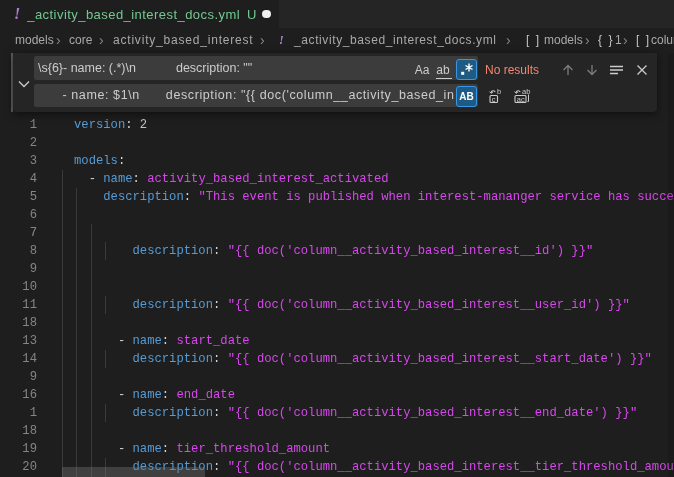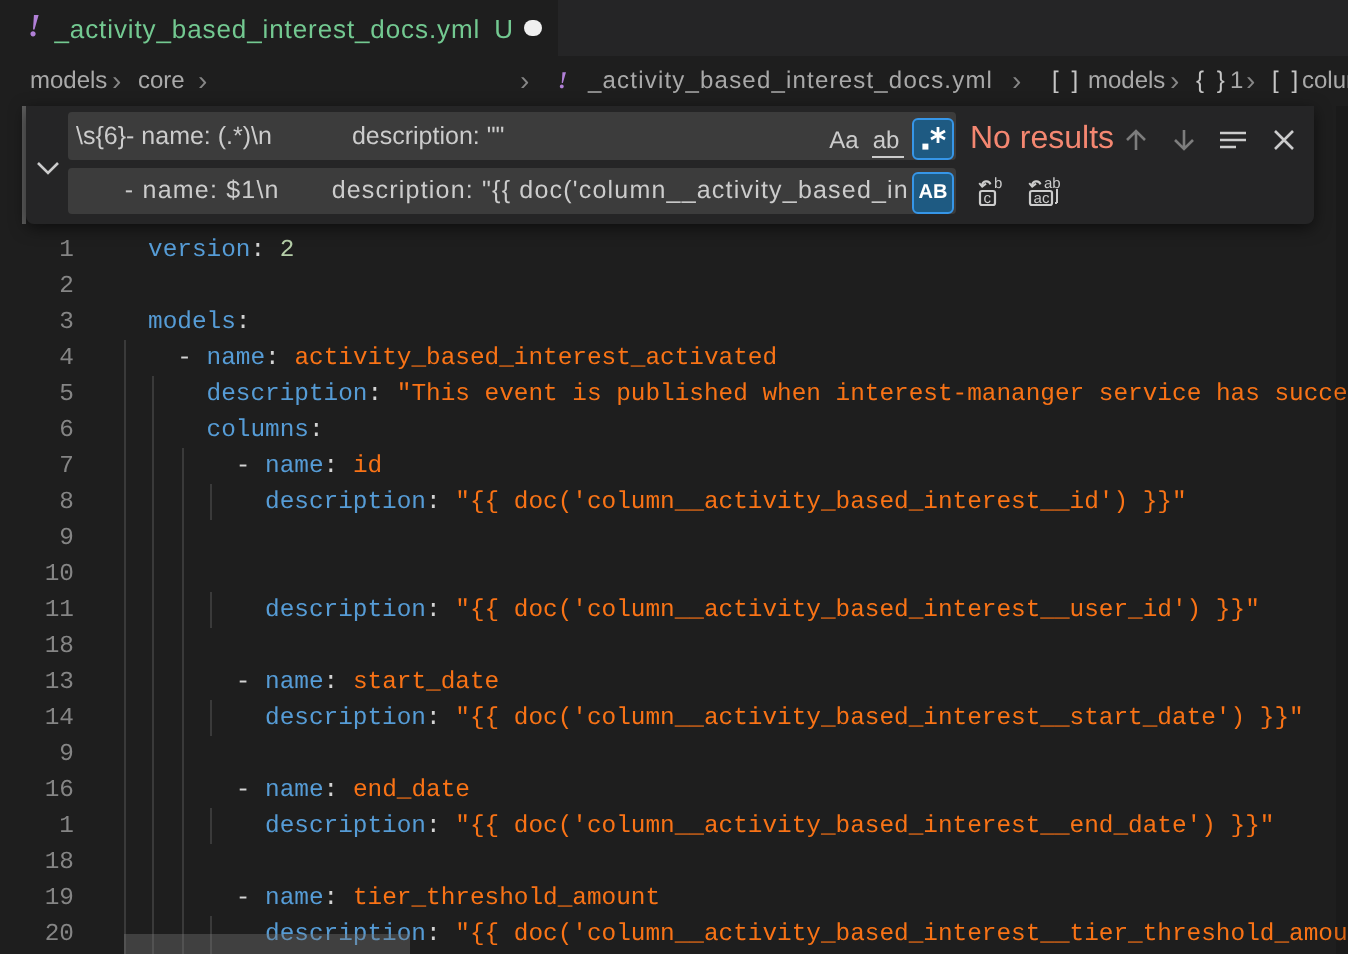--- a/index.html
+++ b/index.html
@@ -26,21 +26,21 @@
   font-family:"Liberation Serif", serif; }
 #crumbs .sym { color:#c5c5c5; font-size:12px; letter-spacing:2px; }
 
 
 #code { position:absolute; left:0; top:116px; width:800px;
   font-family:"Liberation Mono", monospace; font-size:12.2px; line-height:18px; white-space:pre; }
 .ln { position:absolute; left:0; width:37px; text-align:right; color:#858585; }
 .cl { position:absolute; left:62px;margin-left:12px; }
 .k { color:#569cd6; }
 .p { color:#d4d4d4; }
-.s { color:#f97316;text-align:right; }
+.s { color:#d946ef;text-align:right; }
 .n { color:#b5cea8; }
 .guide { position:absolute; width:1px; background:#3a3a3a; }
 
 
 #sash { position:absolute; left:11px; top:53px; width:2px; height:59px; background:#606060; }
 #widget { position:absolute; left:13px; top:53px; width:644px; height:59px; background:#252526;
   border-bottom-left-radius:4px; border-bottom-right-radius:4px;
   box-shadow:0 2px 8px rgba(0,0,0,0.55); }
 #chev { position:absolute; left:5px; top:27px; }
 .inp { position:absolute; left:21px; width:444px; height:24px; background:#3c3c3c;
@@ -56,21 +56,21 @@
   text-align:center; }
 #optAa { left:399px; top:7px; width:20px; }
 #optab { left:421px; top:7px; width:20px; }
 #optab span { border-bottom:1px solid #cccccc; padding-bottom:1px; padding-right:2px; }
 #optre { left:443px; top:6px; width:21px; height:21px; background:#1e5a82;
   border:1px solid #3696e8; border-radius:3px; color:#ffffff; line-height:16px; font-weight:bold; text-align:center;}
 #optAB { position:absolute; left:443px; top:33px; width:21px; height:21px; background:#1e5a82;
   border:1px solid #3696e8; border-radius:3px; color:#ffffff; line-height:19px; font-size:10px;
   text-align:center; font-weight:bold; }
 #nores { position:absolute; left:472px; top:0; height:34px; line-height:34px;
-  color:#f48771; font-size:16px; }
+  color:#f48771; font-size:12px; }
 .icon { position:absolute; }
 
 
 #hthumb { position:absolute; left:62px; top:467px; width:143px; height:10px;
   background:rgba(121,121,121,0.38); }
 #redge { position:absolute; left:668px; top:53px; width:6px; height:424px;
   background:rgba(0,0,0,0.13); }
 </style>
 </head>
 <body>
@@ -83,42 +83,43 @@
       <span class="u">U</span>
       <span class="dot"></span>
     </div>
   </div>
 
   <div id="crumbs">
     <span style="left:15px">models</span>
       <span class="sep" style="left:56px">›</span>
       <span style="left:69px">core</span>
       <span class="sep" style="left:99px">›</span>
+      <span style="left:113px;letter-spacing:0.8px">activity_based_interest</span>
       <span class="sep" style="left:260px">›</span>
       <span class="ficon" style="left:279px">!</span>
       <span style="left:294px;letter-spacing:0.6px">_activity_based_interest_docs.yml</span>
       <span class="sep" style="left:506px">›</span>
       <span class="sym" style="left:526px">[ ]</span>
       <span style="left:544px">models</span>
       <span class="sep" style="left:585px">›</span>
       <span class="sym" style="left:598px">{ }</span>
       <span style="left:615px">1</span>
       <span class="sep" style="left:623px">›</span>
       <span class="sym" style="left:636px">[ ]</span>
       <span style="left:651px">columns</span>
   </div>
 
   <div id="code">
     <div class="ln" style="top:0">1</div><div class="cl" style="top:0"><span class="k">version</span><span class="p">:</span> <span class="n">2</span></div>
     <div class="ln" style="top:18px">2</div>
     <div class="ln" style="top:36px">3</div><div class="cl" style="top:36px"><span class="k">models</span><span class="p">:</span></div>
     <div class="ln" style="top:54px">4</div><div class="cl" style="top:54px">  <span class="p">- </span><span class="k">name</span><span class="p">:</span> <span class="s">activity_based_interest_activated</span></div>
     <div class="ln" style="top:72px">5</div><div class="cl" style="top:72px">    <span class="k">description</span><span class="p">:</span> <span class="s">"This event is published when interest-mananger service has successfully</span></div>
-    <div class="ln" style="top:90px">6</div><div class="cl" style="top:90px">    <span class="k">columns</span><span class="p">:</span></div>
-    <div class="ln" style="top:108px">7</div><div class="cl" style="top:108px">      <span class="p">- </span><span class="k">name</span><span class="p">:</span> <span class="s">id</span></div>
+    <div class="ln" style="top:90px">6</div>
+    <div class="ln" style="top:108px">7</div>
     <div class="ln" style="top:126px">8</div><div class="cl" style="top:126px">        <span class="k">description</span><span class="p">:</span> <span class="s">"{{ doc('column__activity_based_interest__id') }}"</span></div>
     <div class="ln" style="top:144px">9</div>
     <div class="ln" style="top:162px">10</div>
     <div class="ln" style="top:180px">11</div><div class="cl" style="top:180px">        <span class="k">description</span><span class="p">:</span> <span class="s">"{{ doc('column__activity_based_interest__user_id') }}"</span></div>
     <div class="ln" style="top:198px">18</div>
     <div class="ln" style="top:216px">13</div><div class="cl" style="top:216px">      <span class="p">- </span><span class="k">name</span><span class="p">:</span> <span class="s">start_date</span></div>
     <div class="ln" style="top:234px">14</div><div class="cl" style="top:234px">        <span class="k">description</span><span class="p">:</span> <span class="s">"{{ doc('column__activity_based_interest__start_date') }}"</span></div>
     <div class="ln" style="top:252px">9</div>
     <div class="ln" style="top:270px">16</div><div class="cl" style="top:270px">      <span class="p">- </span><span class="k">name</span><span class="p">:</span> <span class="s">end_date</span></div>
     <div class="ln" style="top:288px">1</div><div class="cl" style="top:288px">        <span class="k">description</span><span class="p">:</span> <span class="s">"{{ doc('column__activity_based_interest__end_date') }}"</span></div>

